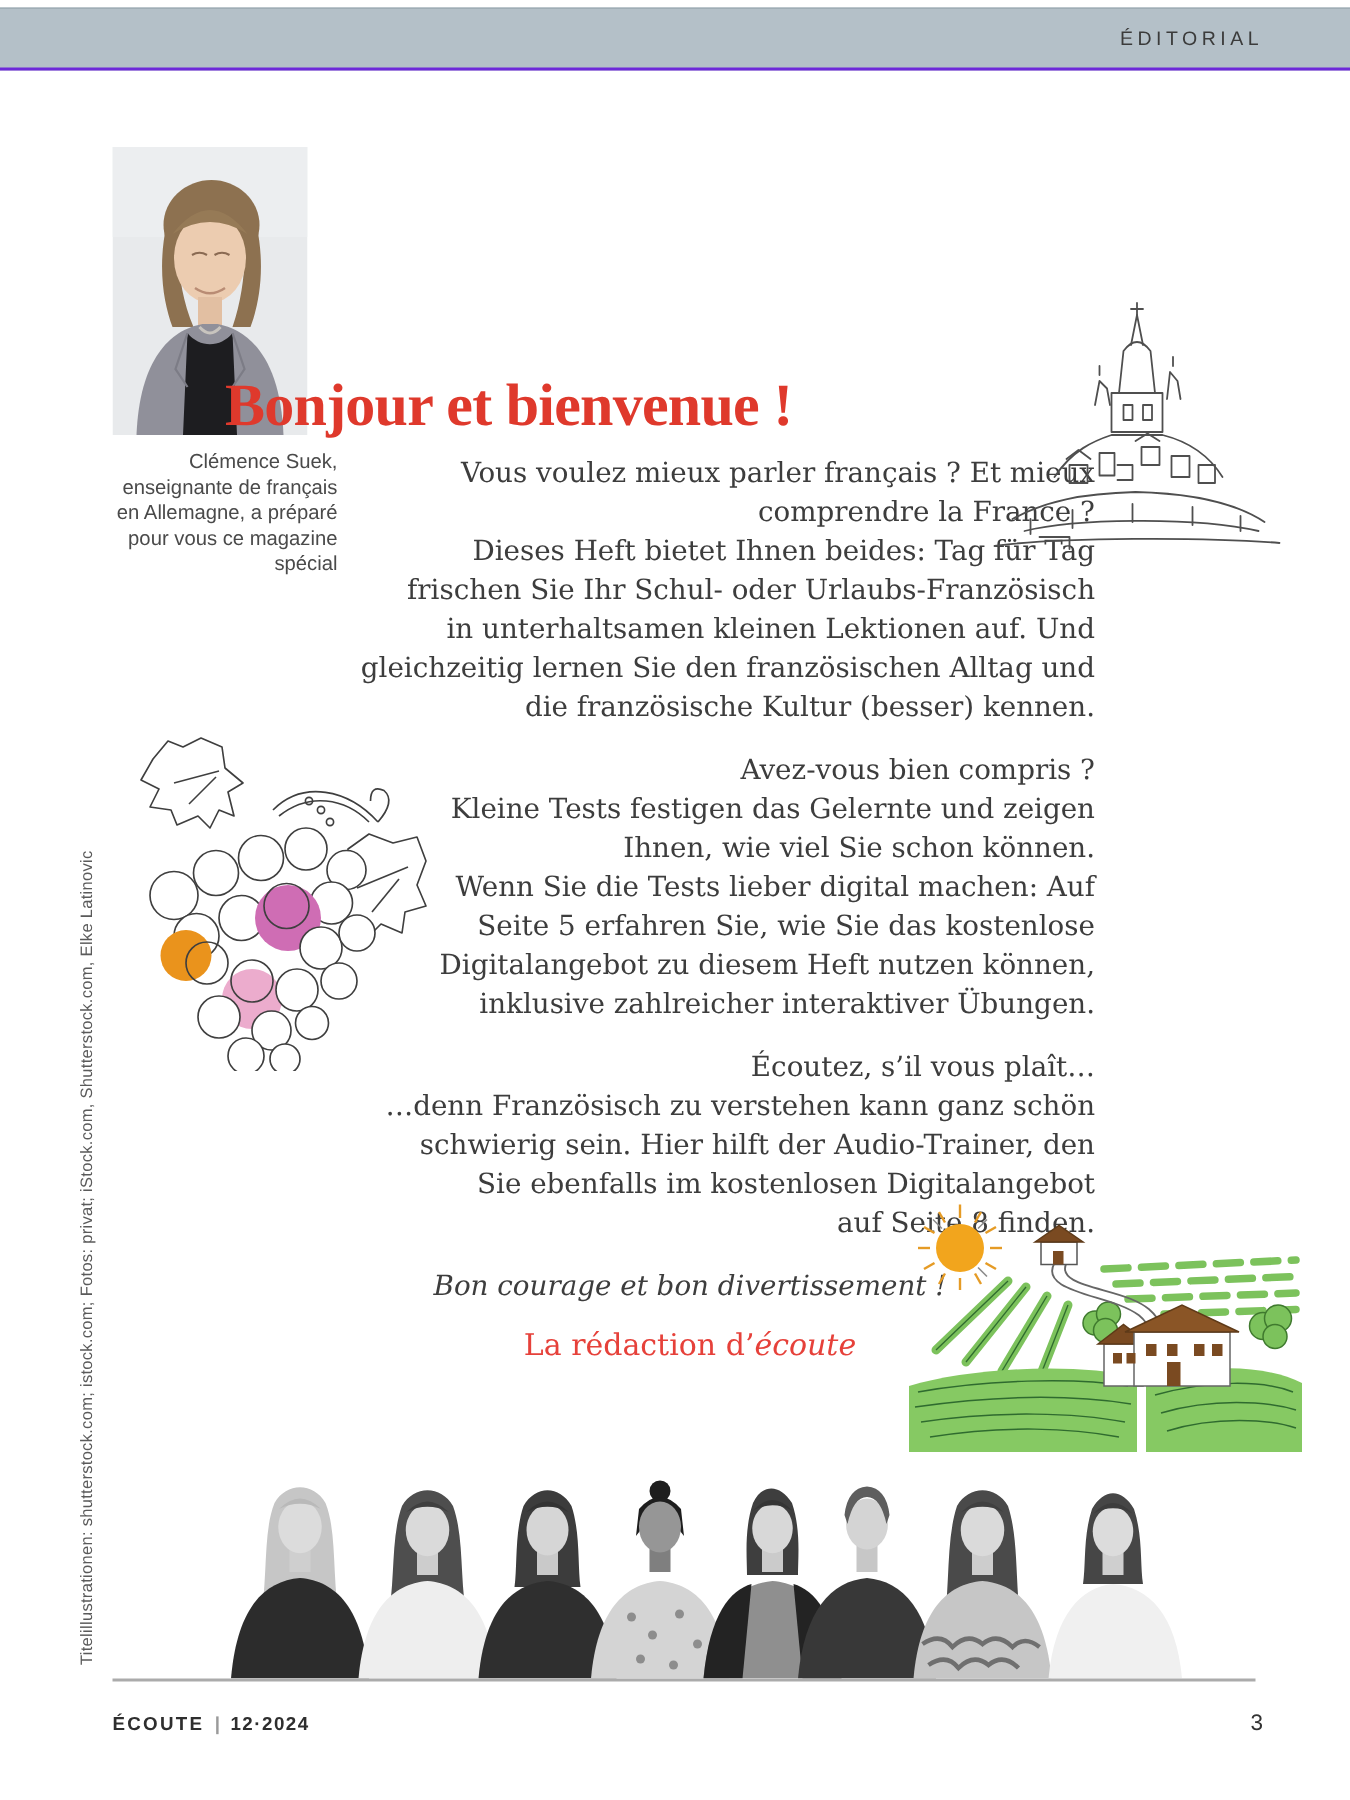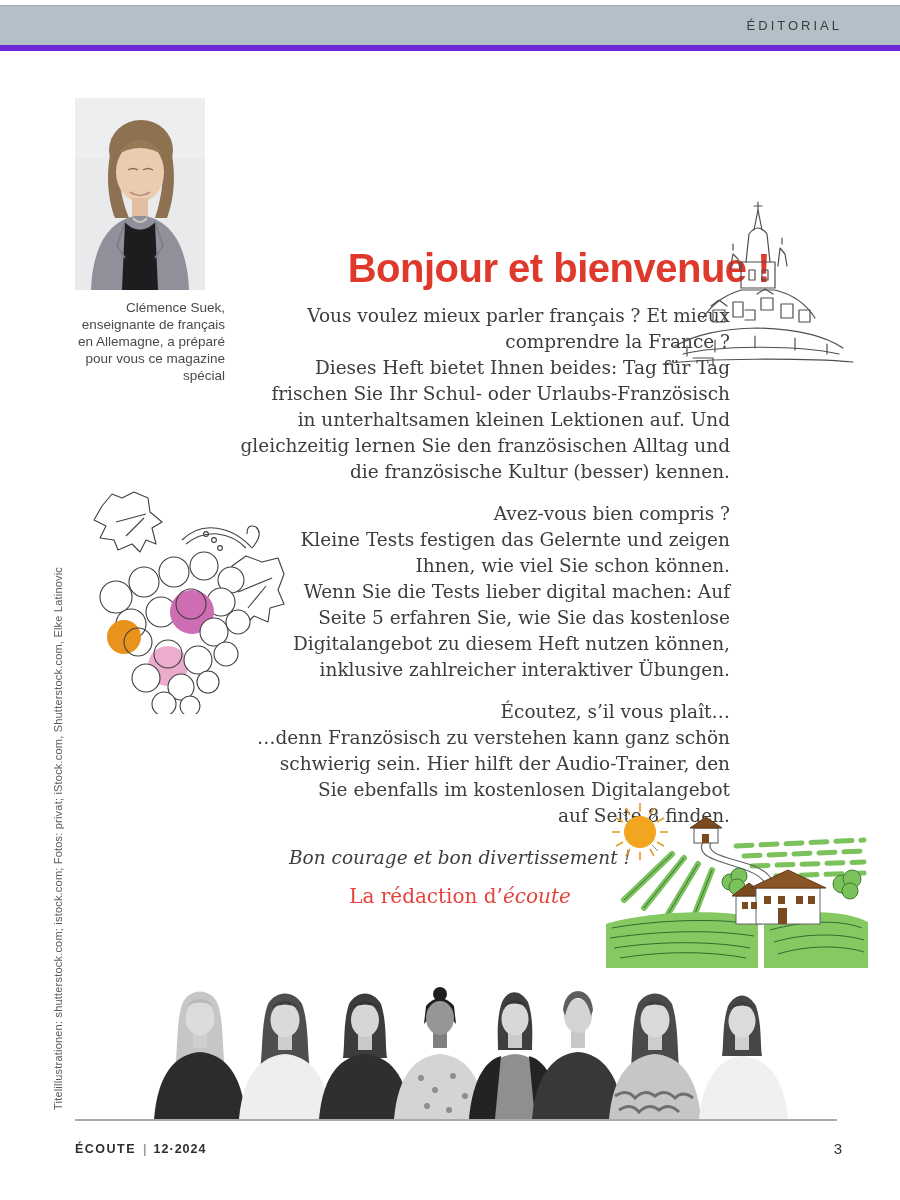--- a/index.html
+++ b/index.html
@@ -1,32 +1,32 @@
 <!DOCTYPE html>
 <html><head>
 <meta charset="utf-8">
 <style>
   html,body{margin:0;padding:0;background:#fff;}
   .page{position:relative;width:900px;height:1200px;background:#ffffff;
         font-family:"Liberation Sans",sans-serif;overflow:hidden;}
 
   
   .band{position:absolute;left:0;top:5px;width:900px;height:39px;
-        background:#b4c0c8;border-top:1px solid #9fadb5;border-bottom:6px solid #6d28d9;}
+        background:#b4c0c8;border-top:1px solid #9fadb5;border-bottom:2px solid #6d28d9;}
   .band-label{position:absolute;right:58px;top:12px;font-size:13px;letter-spacing:3px;
         color:#3b3b3b;font-weight:400;}
 
   
   .portrait{position:absolute;left:75px;top:98px;width:130px;height:192px;}
   .caption{position:absolute;left:75px;top:299px;width:150px;font-size:13.5px;
         line-height:17px;color:#4a4a4a;white-space:pre-line;}
 
   
-  .title{position:absolute;left:150px;top:246px;width:620px;text-align:right;
-        font-family:Liberation Sans, sans-serif;font-weight:700;font-size:40px;
+  .title{position:absolute;left:150px;top:246px;width:620px;text-align:left;
+        font-family:Liberation Serif, serif;font-weight:700;font-size:40px;
         letter-spacing:-0.5px;color:#df392c;}
   .bodycol{position:absolute;left:190px;top:303px;width:540px;text-align:center;
         font-family:"DejaVu Serif",serif;font-size:18.5px;line-height:26px;
         color:#3d3d3d;}
   .lines{white-space:pre-line;margin:0 0 16px 0;text-align:right;}
   .closing{margin:0 0 0 0;font-style:italic;}
   .signature{margin:12px 0 0 0;color:#e6413a;font-size:20px;}
   .signature .ital{font-style:italic;}
 
   

